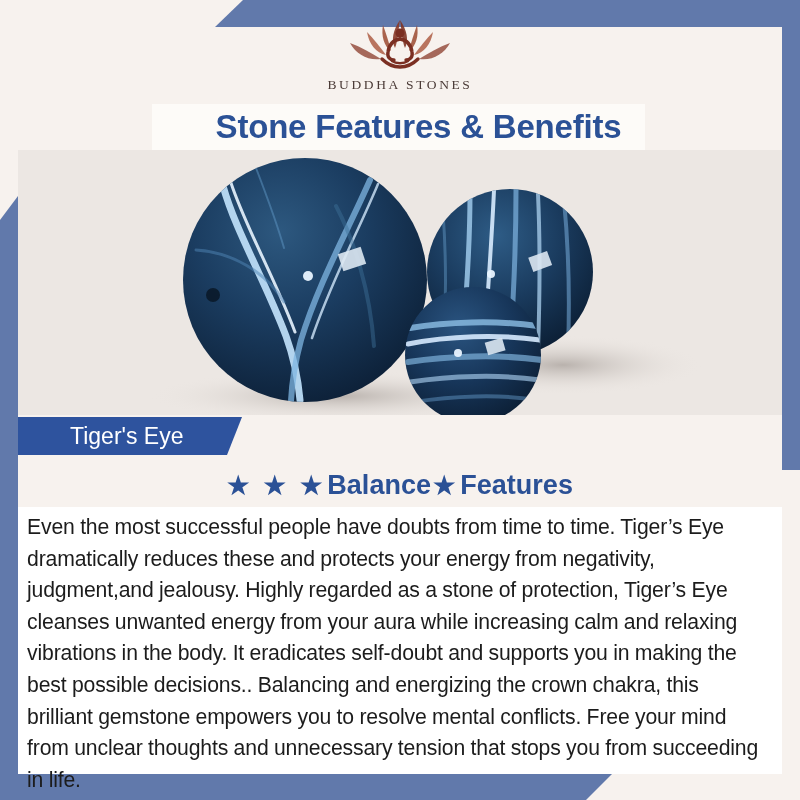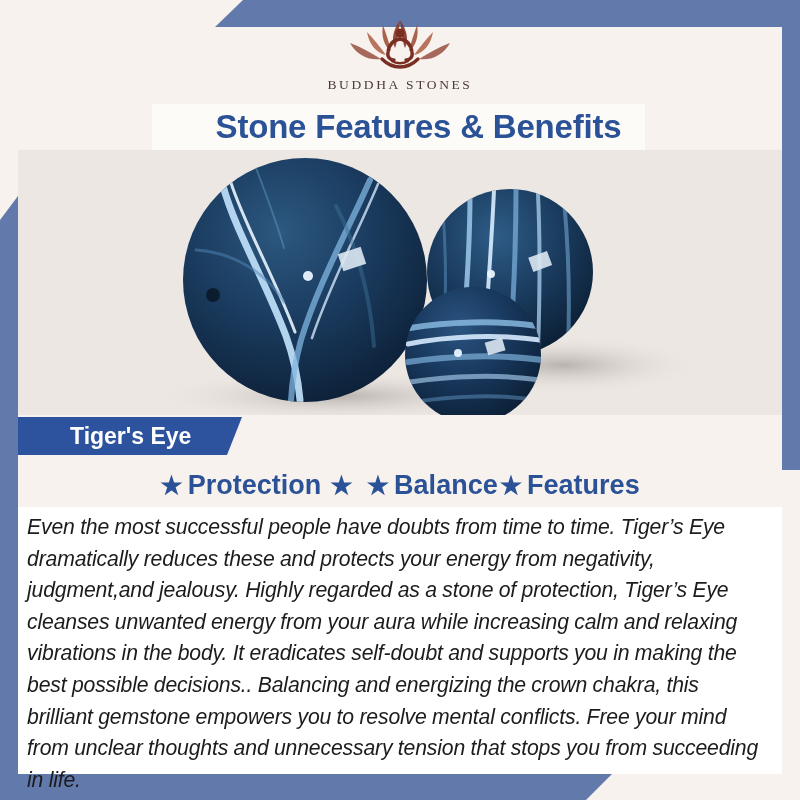--- a/index.html
+++ b/index.html
@@ -128,21 +128,21 @@
     height: 38px;
     background: #2e539e;
     clip-path: polygon(0 0, 100% 0, calc(100% - 15px) 100%, 0 100%);
     display: flex;
     align-items: center;
     z-index: 6;
   }
   .ribbon-text {
     color: #ffffff;
     font-size: 23px;
-    font-weight: bold;
+    font-weight: normal;
     padding-left: 52px;
     white-space: nowrap;
   }
 
   
   .benefits {
     position: absolute;
     top: 463px;
     left: 18px;
     width: 764px;
@@ -179,21 +179,20 @@
     background: #ffffff;
     padding: 4px 14px 0 9px;
     z-index: 6;
   }
   .copy-text {
     font-size: 21.2px;
     line-height: 31.6px;
     color: #1c1c1c;
     letter-spacing: -0.15px;
     word-spacing: -0.3px;
-    font-style: italic;
   }
 </style>
 </head>
 <body>
 
 <div class="poster">
 
   <div class="bar-top"></div>
   <div class="bar-right"></div>
   <div class="bar-left"></div>
@@ -300,21 +299,20 @@
     </svg>
   </div>
 
   <div class="ribbon">
     <span class="ribbon-text">Tiger's Eye</span>
   </div>
 
   <div class="benefits">
     <span class="benefit">
       <span class="star">★</span>
-      <span>Protection</span>
     </span>
     <span class="benefit">
       <span class="star">★</span>
     </span>
     <span class="benefit tight">
       <span class="star">★</span>
       <span>Balance</span>
     </span>
     <span class="benefit tight">
       <span class="star">★</span>

